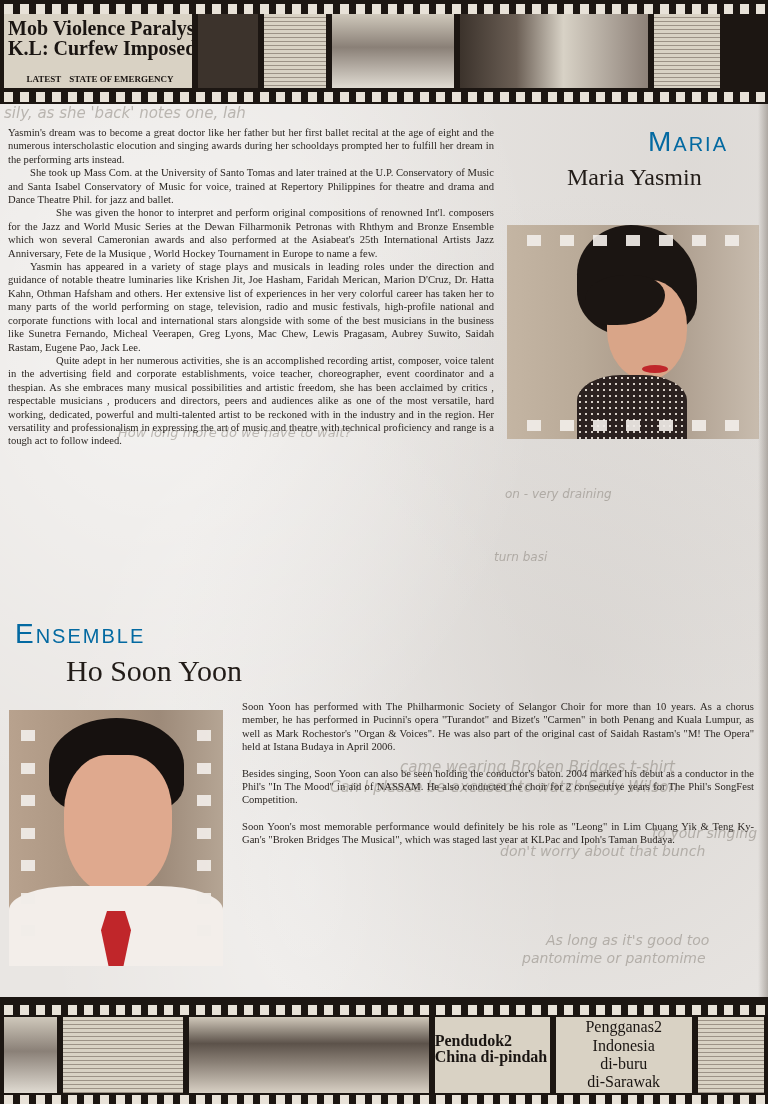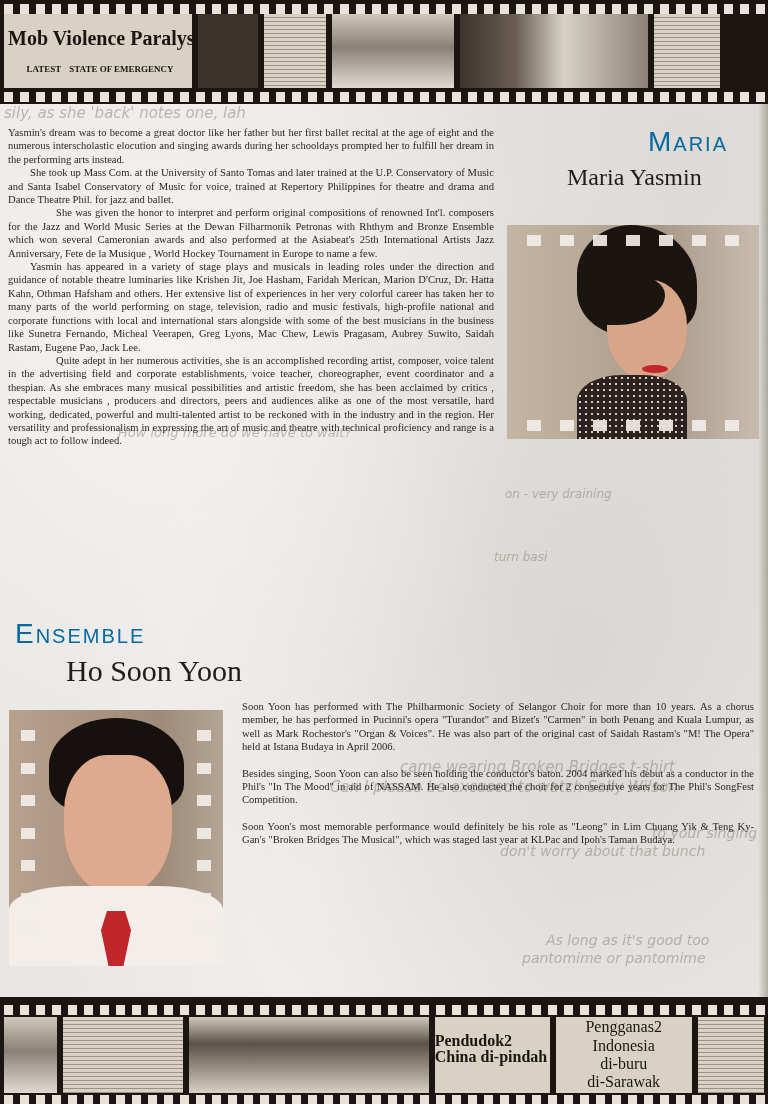--- a/index.html
+++ b/index.html
@@ -58,20 +58,21 @@
     background: linear-gradient(90deg, rgba(0,0,0,0), rgba(80,70,60,0.35)); }
 </style>
 </head>
 <body>
 
 <div class="film top">
   <div class="sprockets" style="top:2px;"></div>
   <div class="frames" style="top:14px; height:74px;">
     <div class="frame" style="width:184px; align-items:flex-start; padding-left:4px;">
       <div class="headline big">Mob Violence Paralyses</div>
+      <div class="headline big">K.L: Curfew Imposed</div>
       <div style="display:flex; gap:8px; align-self:center;">
         <div class="headline small">LATEST</div>
         <div class="headline small">STATE OF EMERGENCY</div>
       </div>
     </div>
     <div class="frame dark" style="width:60px;"></div>
     <div class="frame text" style="width:62px;"></div>
     <div class="frame photo" style="width:122px;"></div>
     <div class="frame photo" style="width:188px; background:linear-gradient(90deg,#3c332c 0%,#6b5f55 30%,#d8d2c6 55%,#8d8178 100%);"></div>
     <div class="frame text" style="width:66px;"></div>

